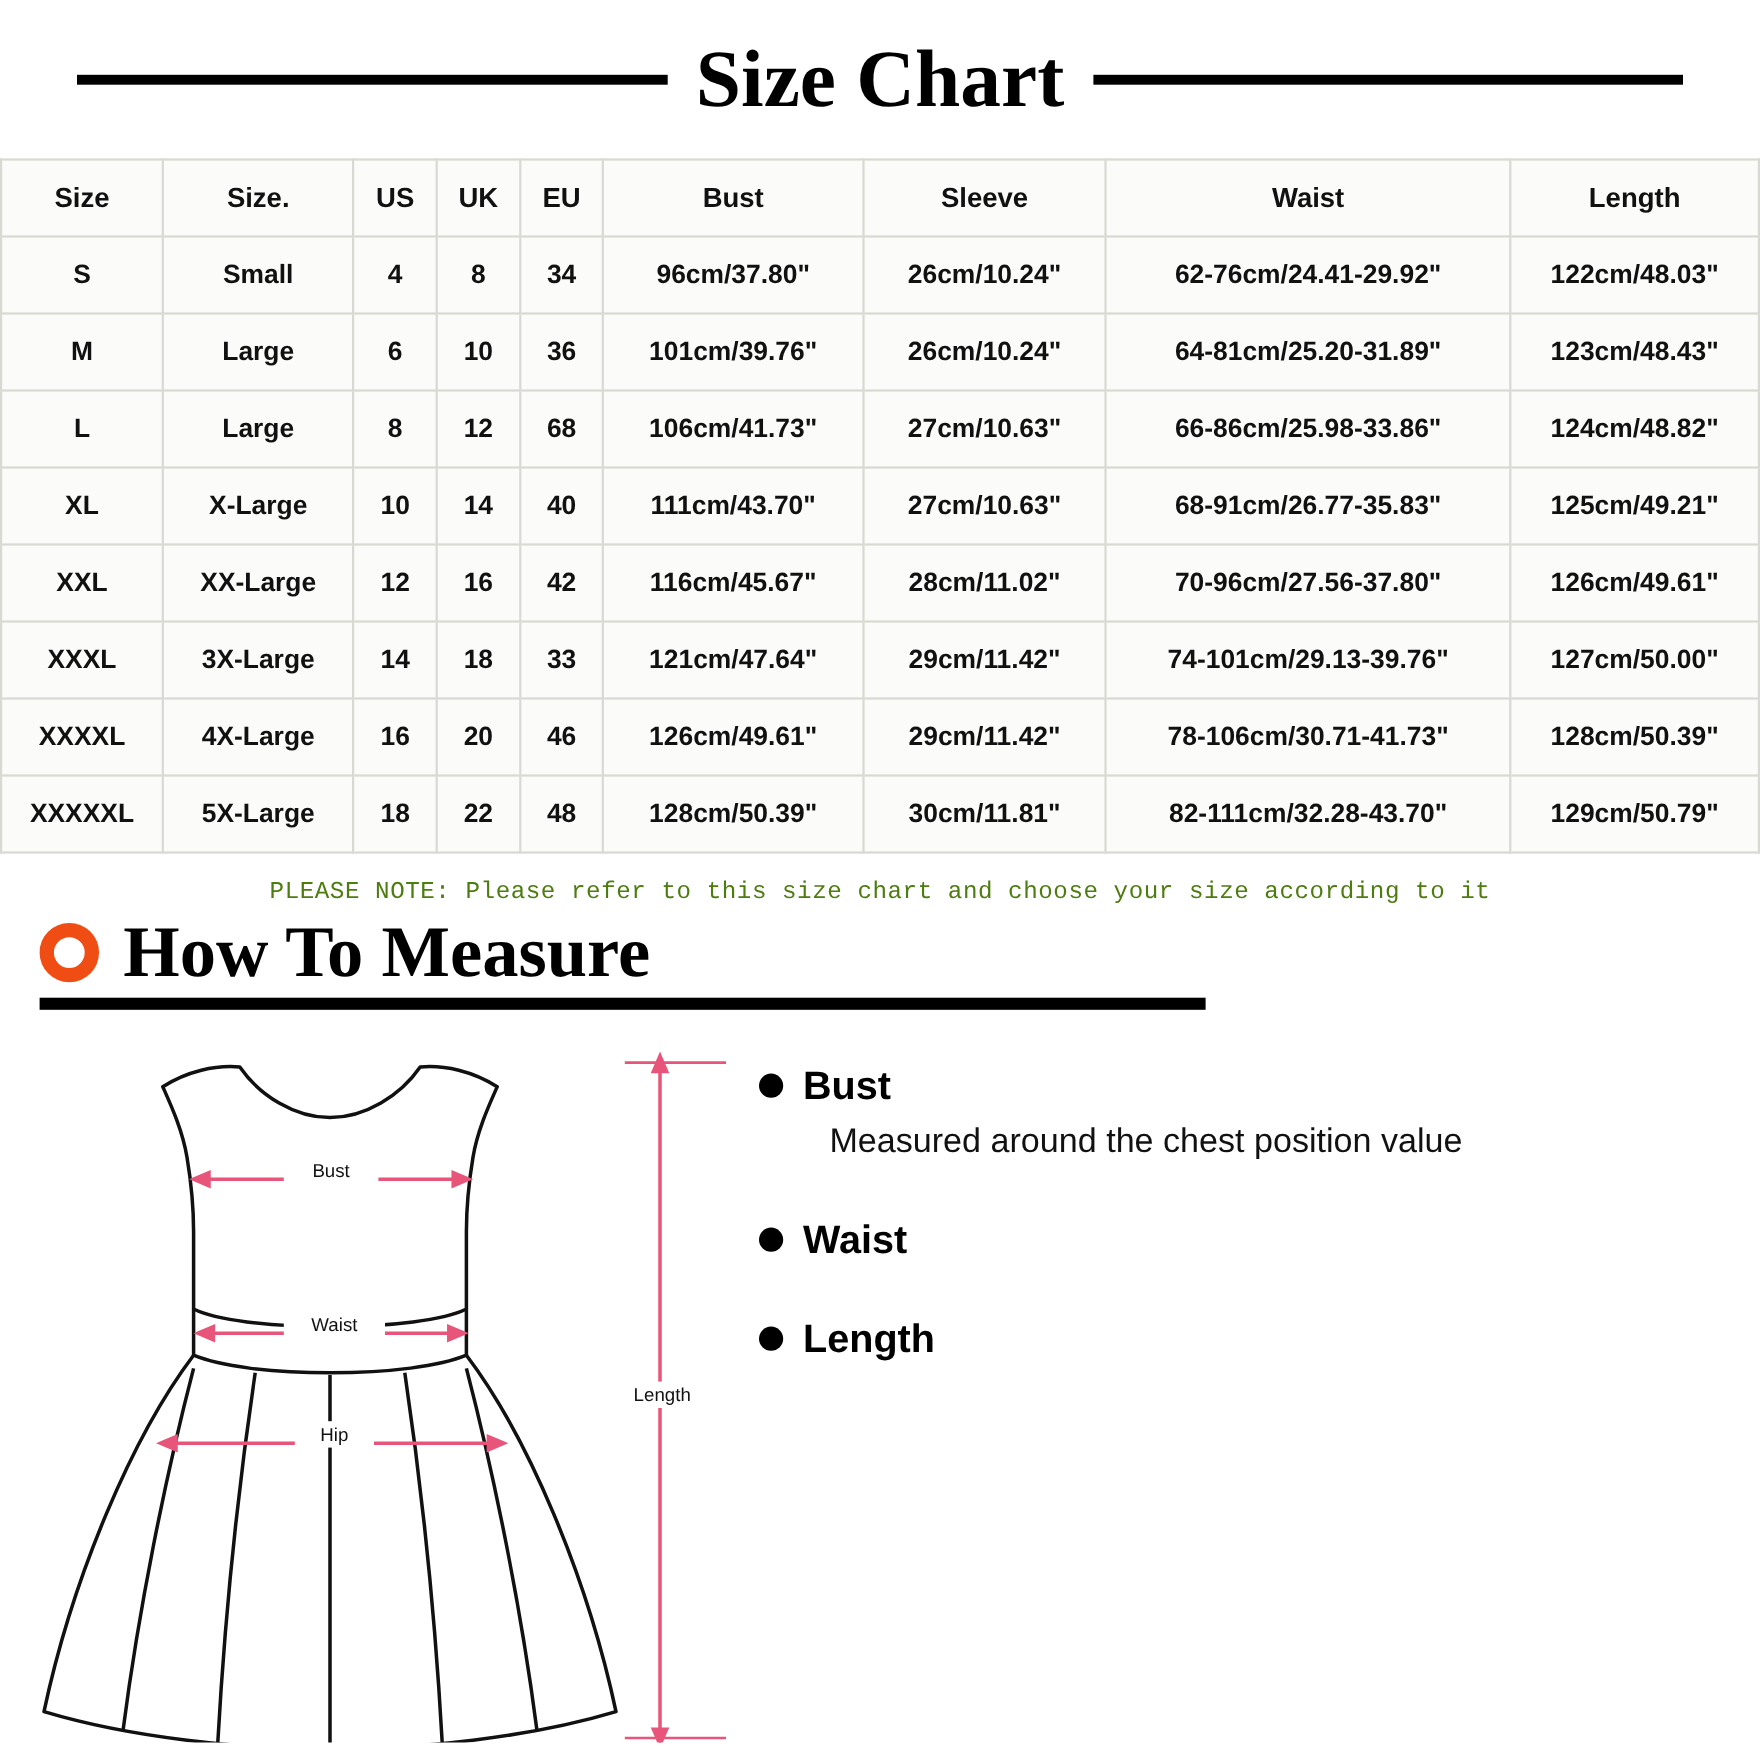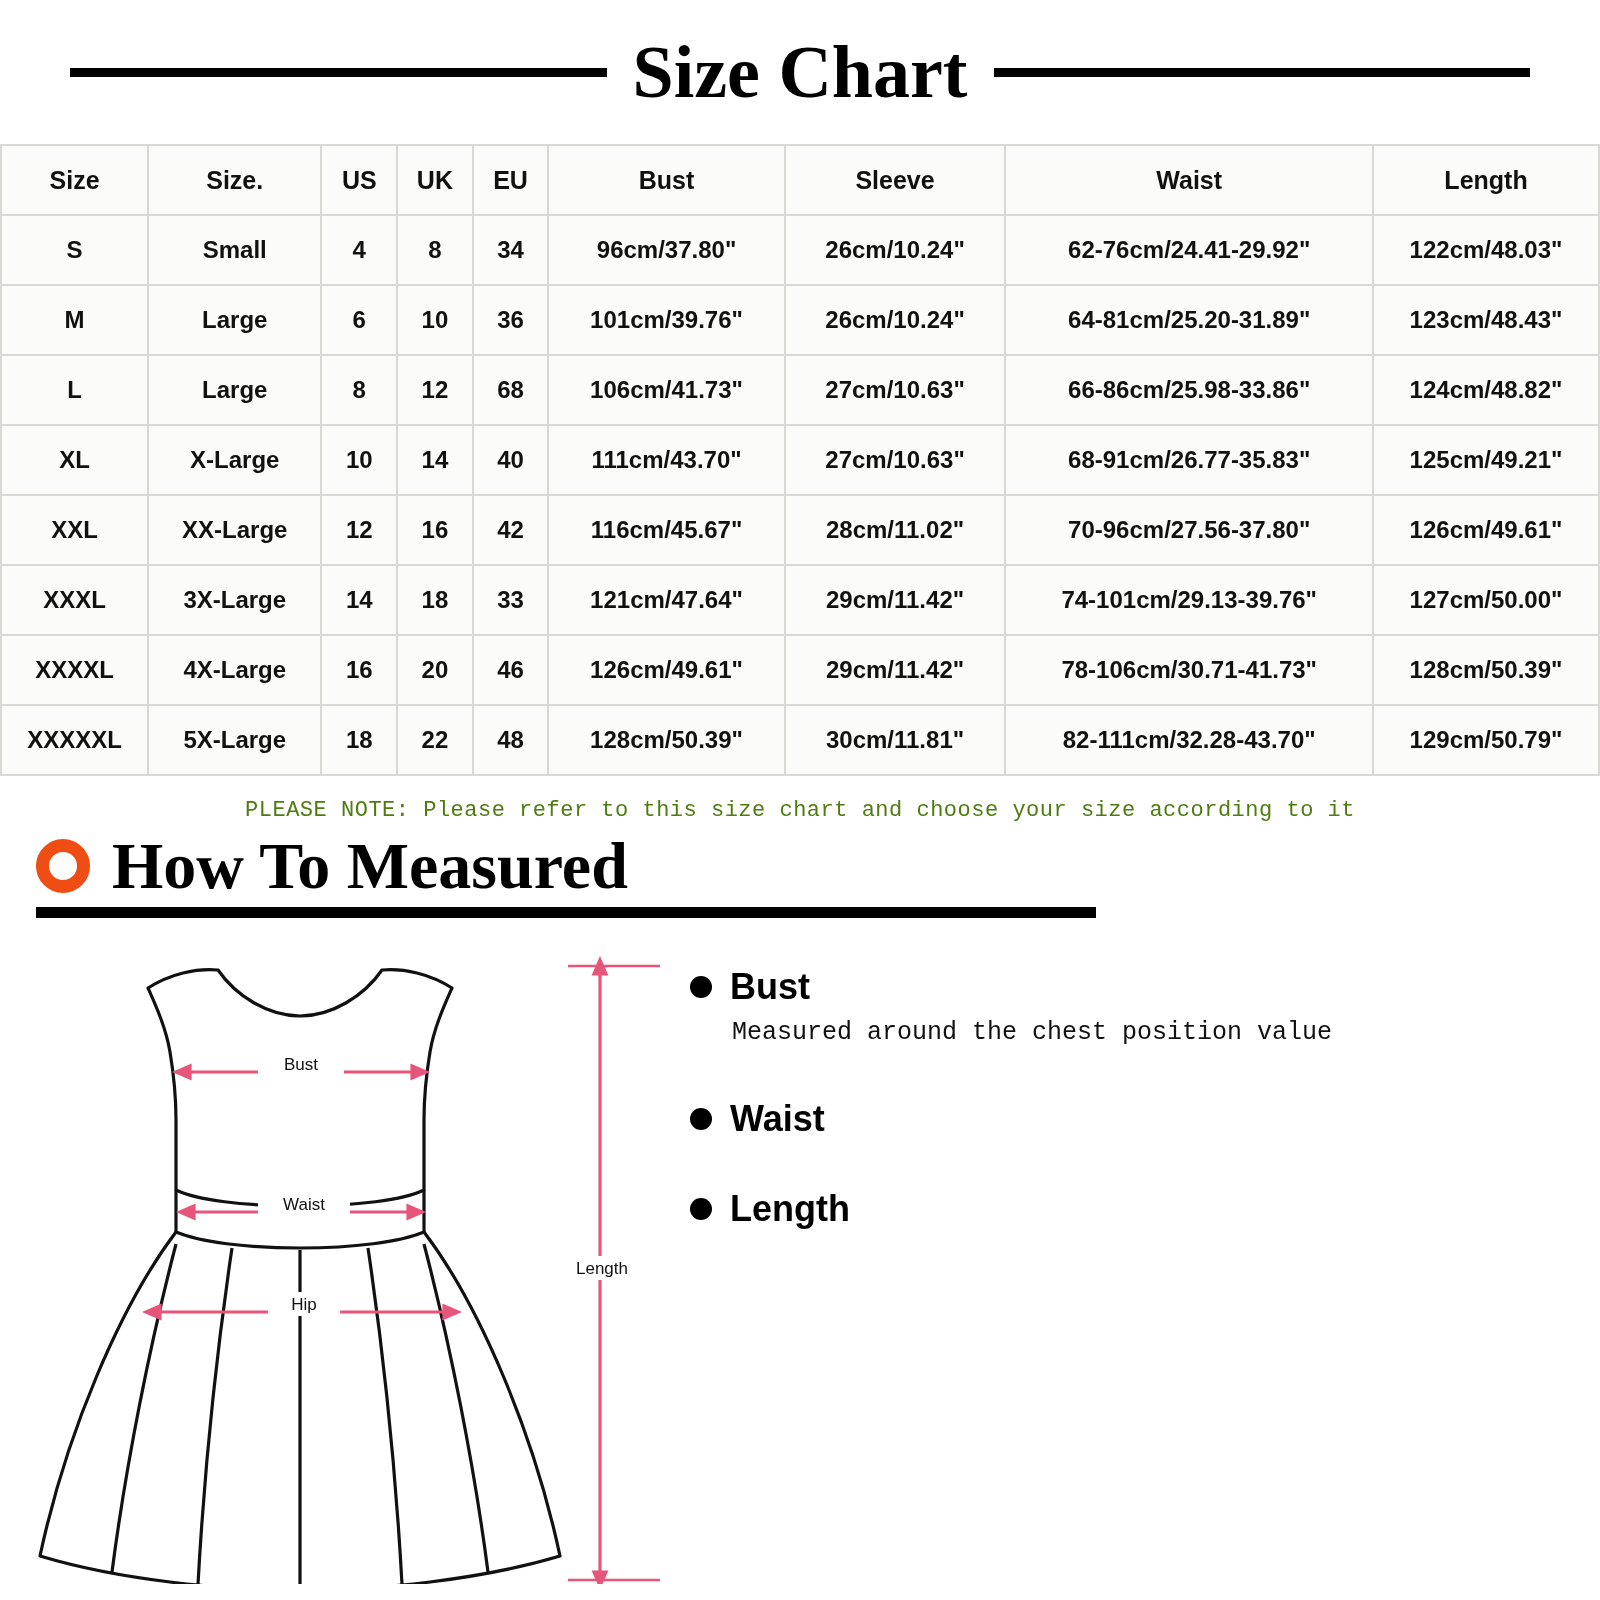--- a/index.html
+++ b/index.html
@@ -151,26 +151,26 @@
     border-radius: 50%;
     flex: 0 0 auto;
   }
   .def-term {
     font-family: "Liberation Sans", sans-serif;
     font-size: 36px;
     font-weight: bold;
     color: #000000;
   }
   .def-desc {
-    font-family: Liberation Mono, monospace;
-    font-size: 25px;
+    font-family: Liberation Sans, sans-serif;
+    font-size: 31px;
     line-height: 1.35;
     color: #111111;
     margin-top: 8px;
-    margin-left: 42px;
+    margin-left: 64px;
     max-width: 640px;
   }
 </style>
 </head>
 <body>
 
 <div class="title-row">
   <div class="title-rule"></div>
   <div class="title-text">Size Chart</div>
   <div class="title-rule"></div>
@@ -293,21 +293,21 @@
       </tr>
     </tbody>
   </table>
 </div>
 
 <div class="note">PLEASE NOTE: Please refer to this size chart and choose your size according to it</div>
 
 <div class="htm-block">
   <div class="htm-row">
     <div class="htm-ring"></div>
-    <div class="htm-title">How To Measured</div>
+    <div class="htm-title">How To Measure</div>
   </div>
   <div class="htm-underline"></div>
 </div>
 
 <div class="lower">
 
   <div class="figure">
     <svg width="690" height="640" viewBox="0 0 690 640" xmlns="http://www.w3.org/2000/svg">
 
       <g fill="none" stroke="#111111" stroke-width="3.2" stroke-linejoin="round">

